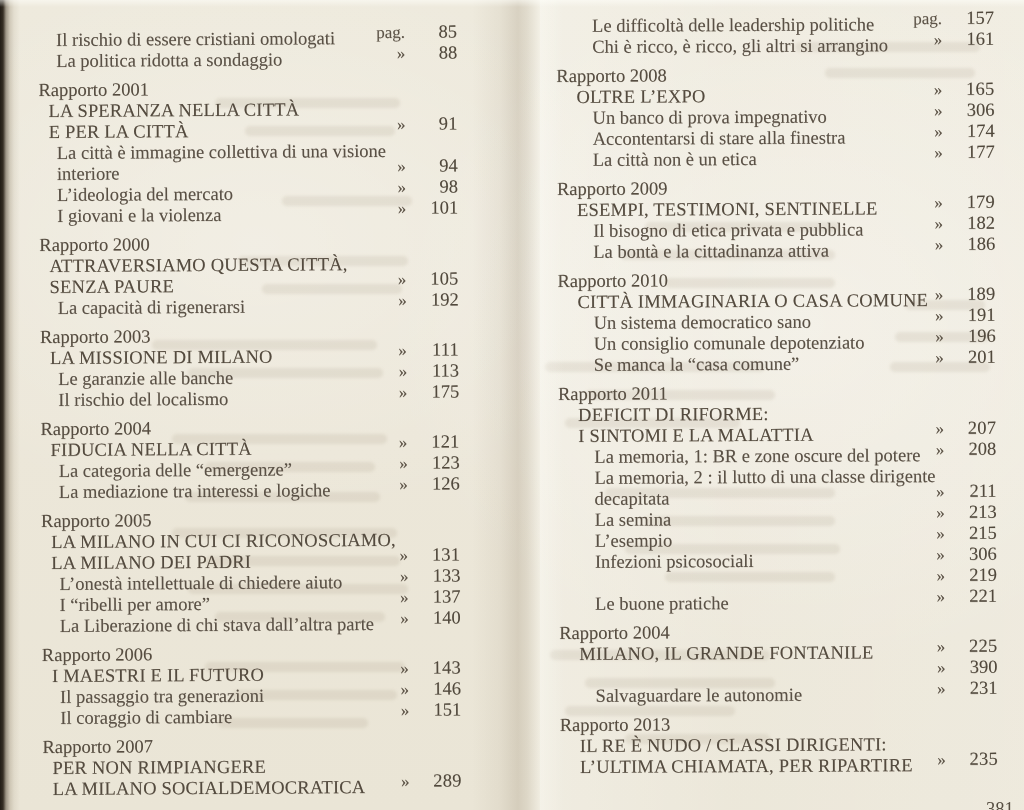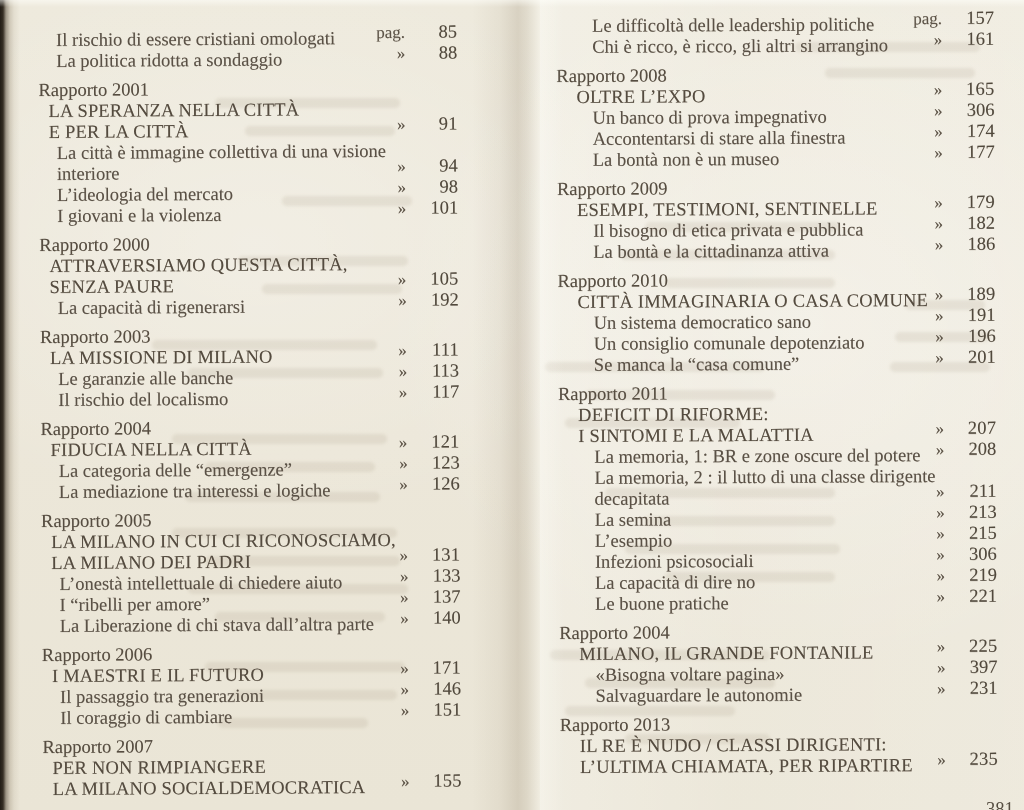--- a/index.html
+++ b/index.html
@@ -116,21 +116,21 @@
       <div class="entry year">
         <div class="line"><span class="txt">Rapporto 2003</span></div>
       </div>
       <div class="entry title">
         <div class="line"><span class="txt">LA MISSIONE DI MILANO</span><span class="marker">»</span><span class="num">111</span></div>
       </div>
       <div class="entry item">
         <div class="line"><span class="txt">Le garanzie alle banche</span><span class="marker">»</span><span class="num">113</span></div>
       </div>
       <div class="entry item">
-        <div class="line"><span class="txt">Il rischio del localismo</span><span class="marker">»</span><span class="num">117</span></div>
+        <div class="line"><span class="txt">Il rischio del localismo</span><span class="marker">»</span><span class="num">175</span></div>
       </div>
       <div class="entry year">
         <div class="line"><span class="txt">Rapporto 2004</span></div>
       </div>
       <div class="entry title">
         <div class="line"><span class="txt">FIDUCIA NELLA CITTÀ</span><span class="marker">»</span><span class="num">121</span></div>
       </div>
       <div class="entry item">
         <div class="line"><span class="txt">La categoria delle “emergenze”</span><span class="marker">»</span><span class="num">123</span></div>
       </div>
@@ -150,34 +150,34 @@
       <div class="entry item">
         <div class="line"><span class="txt">I “ribelli per amore”</span><span class="marker">»</span><span class="num">137</span></div>
       </div>
       <div class="entry item">
         <div class="line"><span class="txt">La Liberazione di chi stava dall’altra parte</span><span class="marker">»</span><span class="num">140</span></div>
       </div>
       <div class="entry year">
         <div class="line"><span class="txt">Rapporto 2006</span></div>
       </div>
       <div class="entry title">
-        <div class="line"><span class="txt">I MAESTRI E IL FUTURO</span><span class="marker">»</span><span class="num">171</span></div>
+        <div class="line"><span class="txt">I MAESTRI E IL FUTURO</span><span class="marker">»</span><span class="num">143</span></div>
       </div>
       <div class="entry item">
         <div class="line"><span class="txt">Il passaggio tra generazioni</span><span class="marker">»</span><span class="num">146</span></div>
       </div>
       <div class="entry item">
         <div class="line"><span class="txt">Il coraggio di cambiare</span><span class="marker">»</span><span class="num">151</span></div>
       </div>
       <div class="entry year">
         <div class="line"><span class="txt">Rapporto 2007</span></div>
       </div>
       <div class="entry title">
         <div class="line"><span class="txt">PER NON RIMPIANGERE</span></div>
-        <div class="line"><span class="txt">LA MILANO SOCIALDEMOCRATICA</span><span class="marker">»</span><span class="num">155</span></div>
+        <div class="line"><span class="txt">LA MILANO SOCIALDEMOCRATICA</span><span class="marker">»</span><span class="num">289</span></div>
       </div>
     </div>
   <div class="col right" id="right-col">
       <div class="entry item">
         <div class="line"><span class="txt">Le difficoltà delle leadership politiche</span><span class="marker">pag.</span><span class="num">157</span></div>
       </div>
       <div class="entry item">
         <div class="line"><span class="txt">Chi è ricco, è ricco, gli altri si arrangino</span><span class="marker">»</span><span class="num">161</span></div>
       </div>
       <div class="entry year">
@@ -186,21 +186,21 @@
       <div class="entry title">
         <div class="line"><span class="txt">OLTRE L’EXPO</span><span class="marker">»</span><span class="num">165</span></div>
       </div>
       <div class="entry item">
         <div class="line"><span class="txt">Un banco di prova impegnativo</span><span class="marker">»</span><span class="num">306</span></div>
       </div>
       <div class="entry item">
         <div class="line"><span class="txt">Accontentarsi di stare alla finestra</span><span class="marker">»</span><span class="num">174</span></div>
       </div>
       <div class="entry item">
-        <div class="line"><span class="txt">La bontà non è un museo</span><span class="marker">»</span><span class="num">177</span></div>
+        <div class="line"><span class="txt">La città non è un etica</span><span class="marker">»</span><span class="num">177</span></div>
       </div>
       <div class="entry year">
         <div class="line"><span class="txt">Rapporto 2009</span></div>
       </div>
       <div class="entry title">
         <div class="line"><span class="txt">ESEMPI, TESTIMONI, SENTINELLE</span><span class="marker">»</span><span class="num">179</span></div>
       </div>
       <div class="entry item">
         <div class="line"><span class="txt">Il bisogno di etica privata e pubblica</span><span class="marker">»</span><span class="num">182</span></div>
       </div>
@@ -239,33 +239,33 @@
       <div class="entry item">
         <div class="line"><span class="txt">La semina</span><span class="marker">»</span><span class="num">213</span></div>
       </div>
       <div class="entry item">
         <div class="line"><span class="txt">L’esempio</span><span class="marker">»</span><span class="num">215</span></div>
       </div>
       <div class="entry item">
         <div class="line"><span class="txt">Infezioni psicosociali</span><span class="marker">»</span><span class="num">306</span></div>
       </div>
       <div class="entry item">
-        <div class="line"><span class="txt">La capacità di dire no</span><span class="marker">»</span><span class="num">219</span></div>
+        <div class="line"><span class="marker">»</span><span class="num">219</span></div>
       </div>
       <div class="entry item">
         <div class="line"><span class="txt">Le buone pratiche</span><span class="marker">»</span><span class="num">221</span></div>
       </div>
       <div class="entry year">
         <div class="line"><span class="txt">Rapporto 2004</span></div>
       </div>
       <div class="entry title">
         <div class="line"><span class="txt">MILANO, IL GRANDE FONTANILE</span><span class="marker">»</span><span class="num">225</span></div>
       </div>
       <div class="entry item">
-        <div class="line"><span class="txt">«Bisogna voltare pagina»</span><span class="marker">»</span><span class="num">397</span></div>
+        <div class="line"><span class="marker">»</span><span class="num">390</span></div>
       </div>
       <div class="entry item">
         <div class="line"><span class="txt">Salvaguardare le autonomie</span><span class="marker">»</span><span class="num">231</span></div>
       </div>
       <div class="entry year">
         <div class="line"><span class="txt">Rapporto 2013</span></div>
       </div>
       <div class="entry title">
         <div class="line"><span class="txt">IL RE È NUDO / CLASSI DIRIGENTI:</span></div>
         <div class="line"><span class="txt">L’ULTIMA CHIAMATA, PER RIPARTIRE</span><span class="marker">»</span><span class="num">235</span></div>

